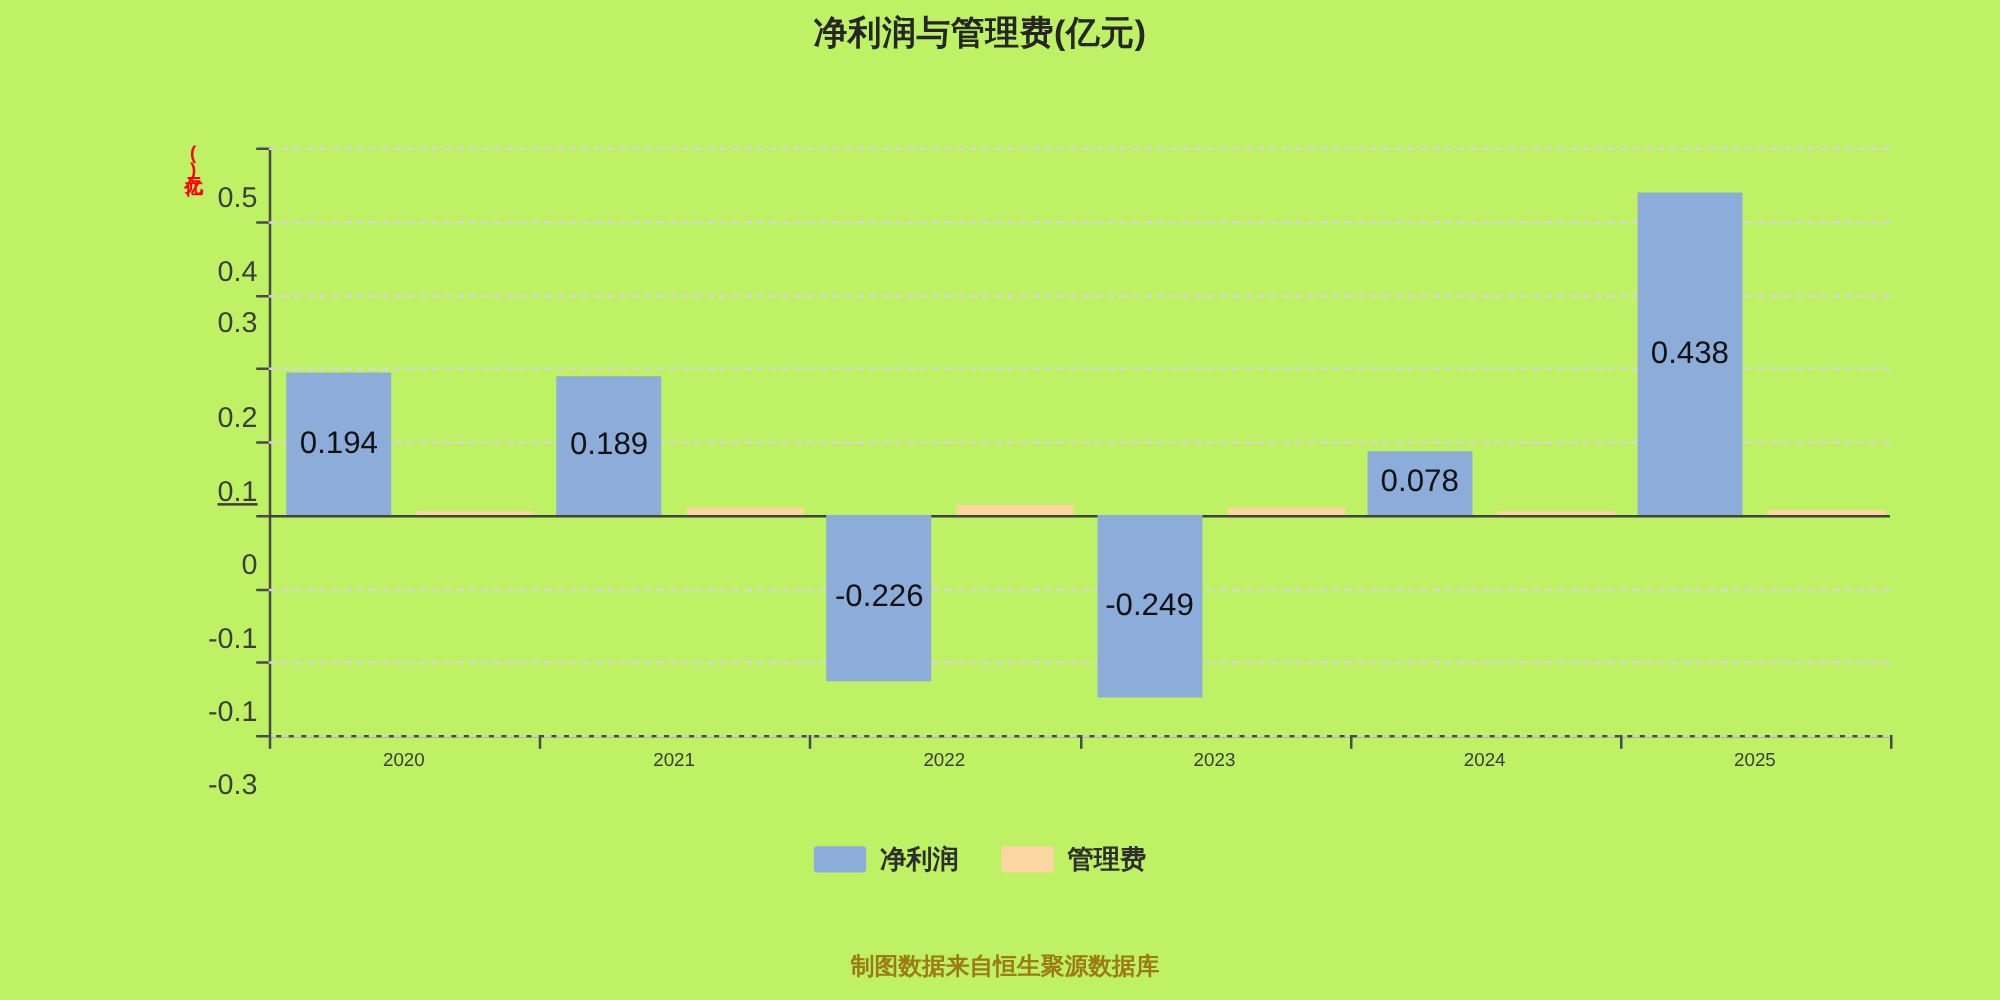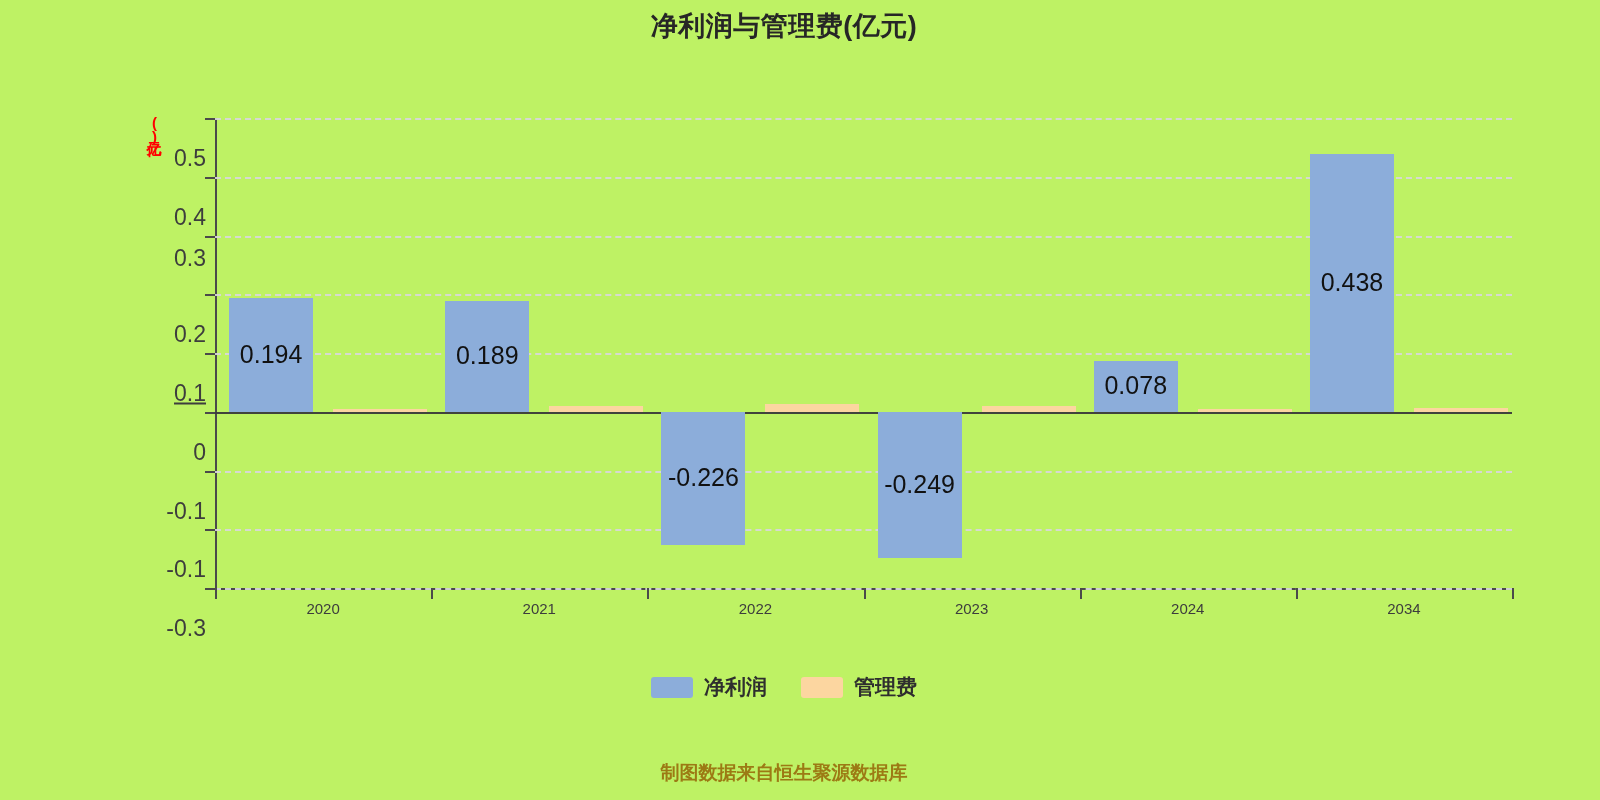--- a/index.html
+++ b/index.html
@@ -177,20 +177,21 @@
   #footer-note {
     position: absolute;
     top: 760px;
     left: 0;
     width: 1568px;
     text-align: center;
     color: #9c7a14;
     font-size: 19px;
     font-weight: bold;
     white-space: nowrap;
+    padding-left: 20px;
   }
 </style>
 </head>
 <body>
 
 <div id="chart-root">
 
   <div id="chart-title">净利润与管理费(亿元)</div>
 
   <div id="y-axis-unit">(亿元)</div>
@@ -259,21 +260,21 @@
       <div class="xtick-label" style="left: 323.083px;">2020</div>
       <div class="xtick-mark" style="left: 431.167px;"></div>
       <div class="xtick-label" style="left: 539.25px;">2021</div>
       <div class="xtick-mark" style="left: 647.333px;"></div>
       <div class="xtick-label" style="left: 755.417px;">2022</div>
       <div class="xtick-mark" style="left: 863.5px;"></div>
       <div class="xtick-label" style="left: 971.583px;">2023</div>
       <div class="xtick-mark" style="left: 1079.67px;"></div>
       <div class="xtick-label" style="left: 1187.75px;">2024</div>
       <div class="xtick-mark" style="left: 1295.83px;"></div>
-      <div class="xtick-label" style="left: 1403.92px;">2034</div>
+      <div class="xtick-label" style="left: 1403.92px;">2025</div>
       <div class="xtick-mark" style="left: 1512px;"></div>
     </div>
 
   <div id="legend">
       <div class="legend-item">
         <span class="legend-swatch" style="background: rgb(140, 173, 218);"></span>
         <span class="legend-label">净利润</span>
       </div>
       <div class="legend-item">
         <span class="legend-swatch" style="background: rgb(252, 214, 160);"></span>

